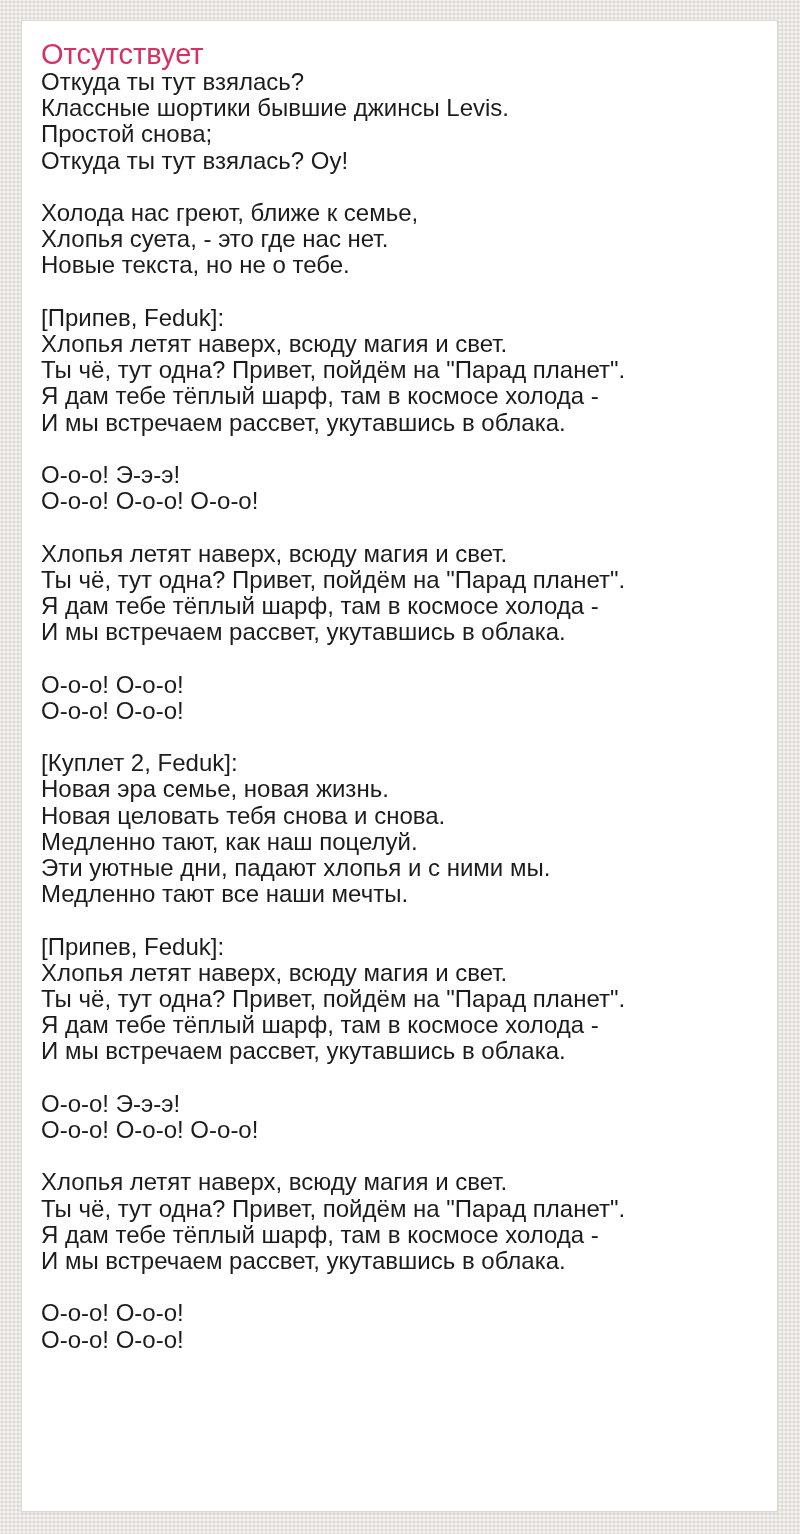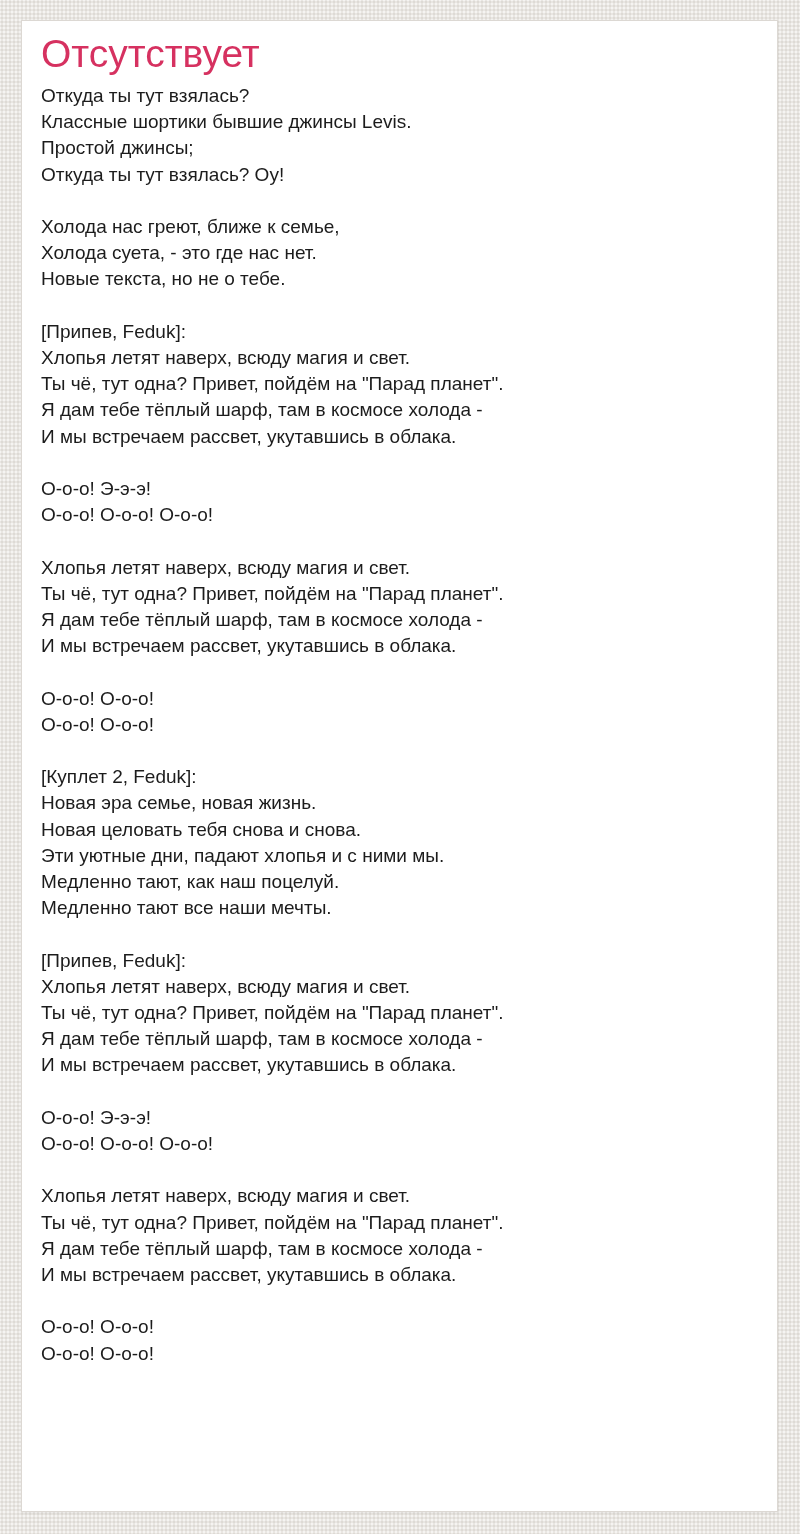--- a/index.html
+++ b/index.html
@@ -25,64 +25,63 @@
     width: 757px;
     height: 1492px;
     box-sizing: border-box;
     padding: 0 19px;
     background: #ffffff;
     border: 1px solid #dcd8d3;
     box-shadow: 0 1px 3px rgba(0,0,0,0.06);
   }
   .song-title {
     margin: 18px 0 0 0;
-    font-size: 39px;
+    font-size: 29px;
     font-weight: 400;
     line-height: 30px;
     color: var(--title-color, #d63160);
     letter-spacing: 0;
   }
   .artist-line {
     font-size: 18px;
     line-height: 20px;
     color: #3a3a3a;
     margin: 3px 0 0 0;
     padding-bottom: 5px;
     border-bottom: 1px dashed var(--dash-color, #a9c2d1);
   }
   .artist-link {
     color: var(--link-color, #4d9eb1);
     text-decoration: none;
     cursor: pointer;
   }
   .lyrics {
-    margin-top: 14px;
-    font-size: 19px;
+    font-size: 24px;
     line-height: 26.2px;
     color: var(--text-color, #1c1c1c);
   }
   .verse { margin: 0 0 26.2px 0; }
   .verse:last-child { margin-bottom: 0; }
   .line { white-space: pre; }
 </style>
 </head>
 <body>
 
 <div class="card">
   <h1 class="song-title">Отсутствует</h1>
   <div class="lyrics" id="lyrics">
       <div class="verse">
         <div class="line">Откуда ты тут взялась?</div>
         <div class="line">Классные шортики бывшие джинсы Levis.</div>
-        <div class="line">Простой джинсы;</div>
+        <div class="line">Простой снова;</div>
         <div class="line">Откуда ты тут взялась? Оу!</div>
       </div>
       <div class="verse">
         <div class="line">Холода нас греют, ближе к семье,</div>
-        <div class="line">Холода суета, - это где нас нет.</div>
+        <div class="line">Хлопья суета, - это где нас нет.</div>
         <div class="line">Новые текста, но не о тебе.</div>
       </div>
       <div class="verse">
         <div class="line">[Припев, Feduk]:</div>
         <div class="line">Хлопья летят наверх, всюду магия и свет.</div>
         <div class="line">Ты чё, тут одна? Привет, пойдём на "Парад планет".</div>
         <div class="line">Я дам тебе тёплый шарф, там в космосе холода -</div>
         <div class="line">И мы встречаем рассвет, укутавшись в облака.</div>
       </div>
       <div class="verse">
@@ -96,22 +95,22 @@
         <div class="line">И мы встречаем рассвет, укутавшись в облака.</div>
       </div>
       <div class="verse">
         <div class="line">О-о-о! О-о-о!</div>
         <div class="line">О-о-о! О-о-о!</div>
       </div>
       <div class="verse">
         <div class="line">[Куплет 2, Feduk]:</div>
         <div class="line">Новая эра семье, новая жизнь.</div>
         <div class="line">Новая целовать тебя снова и снова.</div>
+        <div class="line">Медленно тают, как наш поцелуй.</div>
         <div class="line">Эти уютные дни, падают хлопья и с ними мы.</div>
-        <div class="line">Медленно тают, как наш поцелуй.</div>
         <div class="line">Медленно тают все наши мечты.</div>
       </div>
       <div class="verse">
         <div class="line">[Припев, Feduk]:</div>
         <div class="line">Хлопья летят наверх, всюду магия и свет.</div>
         <div class="line">Ты чё, тут одна? Привет, пойдём на "Парад планет".</div>
         <div class="line">Я дам тебе тёплый шарф, там в космосе холода -</div>
         <div class="line">И мы встречаем рассвет, укутавшись в облака.</div>
       </div>
       <div class="verse">

